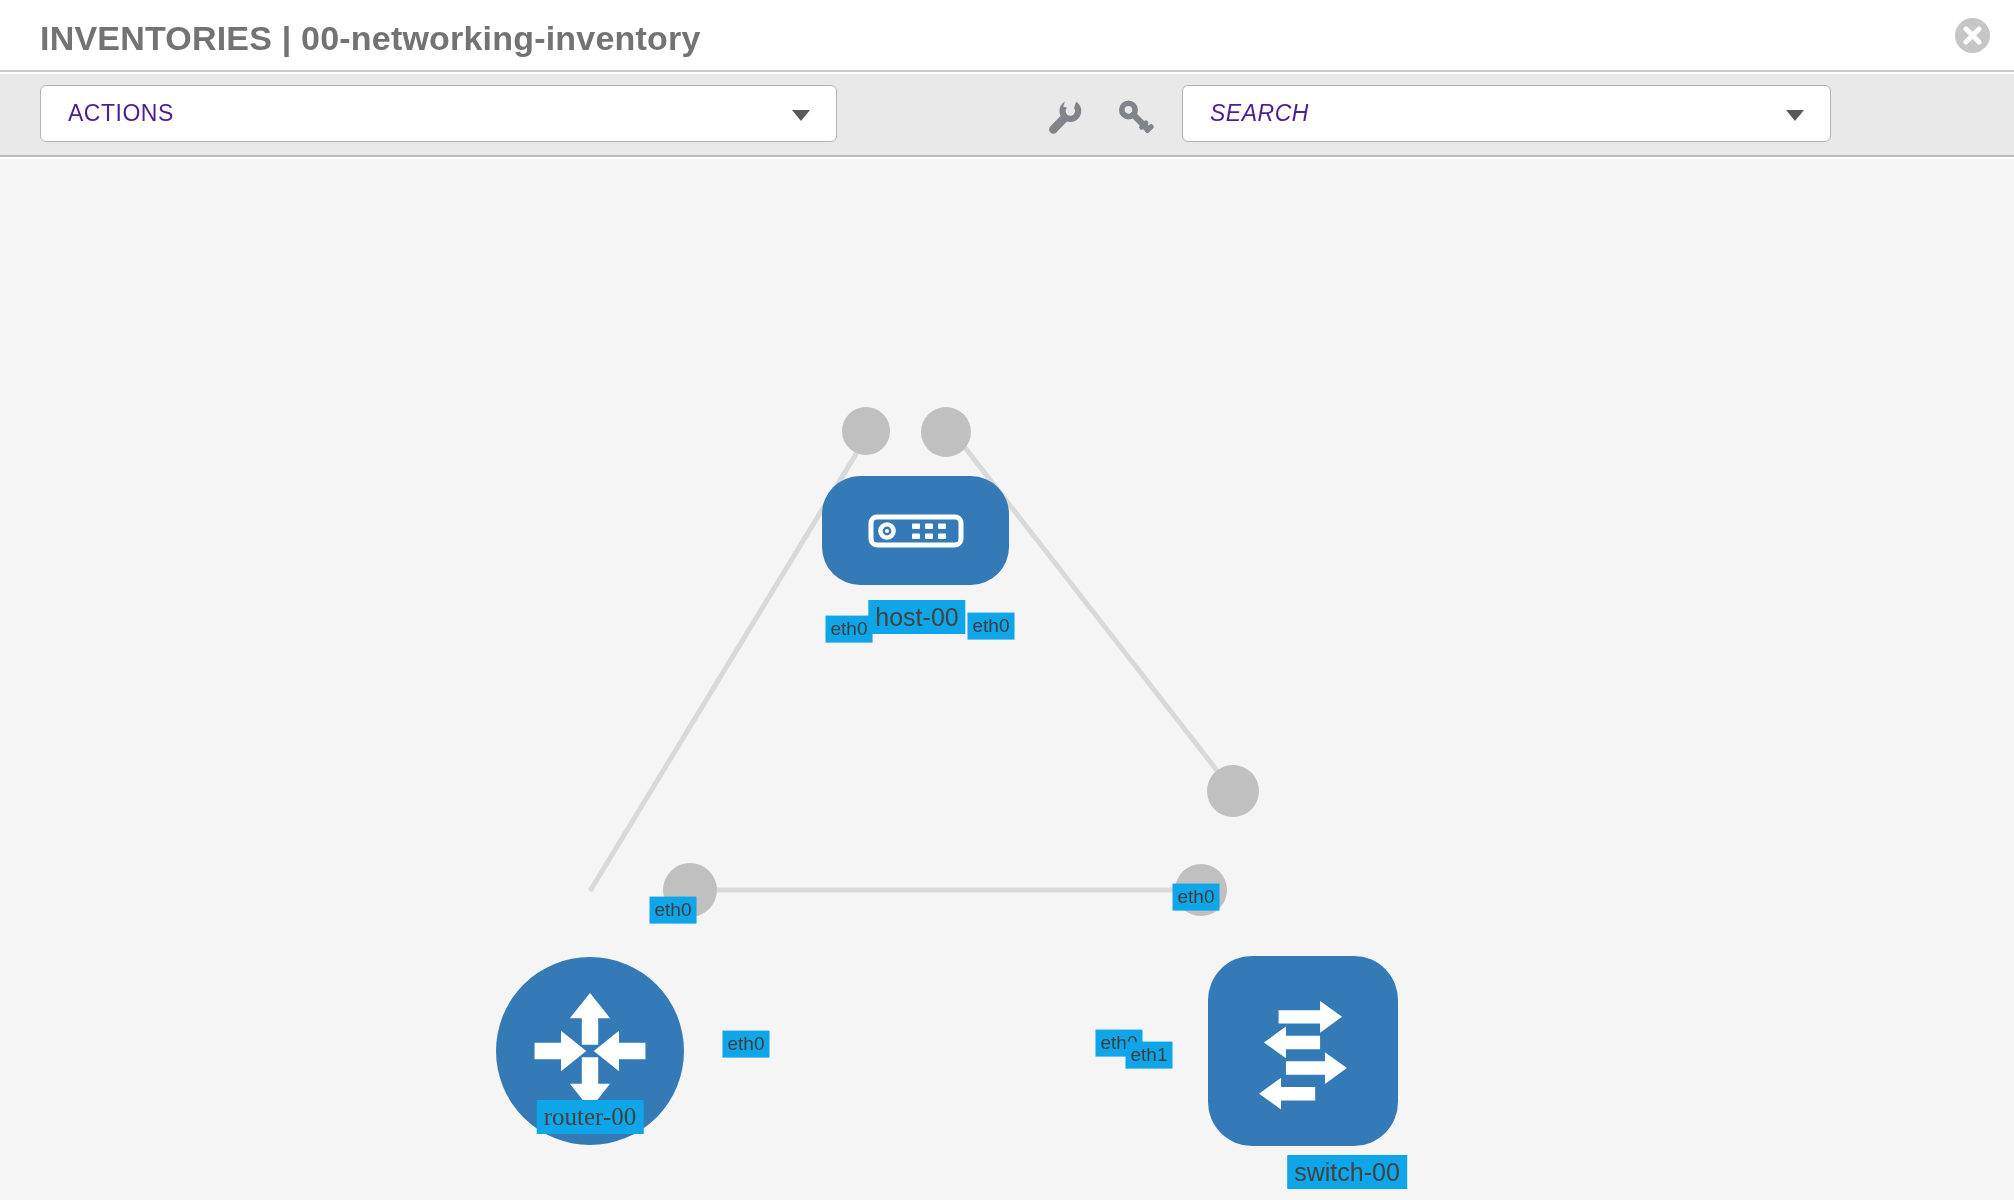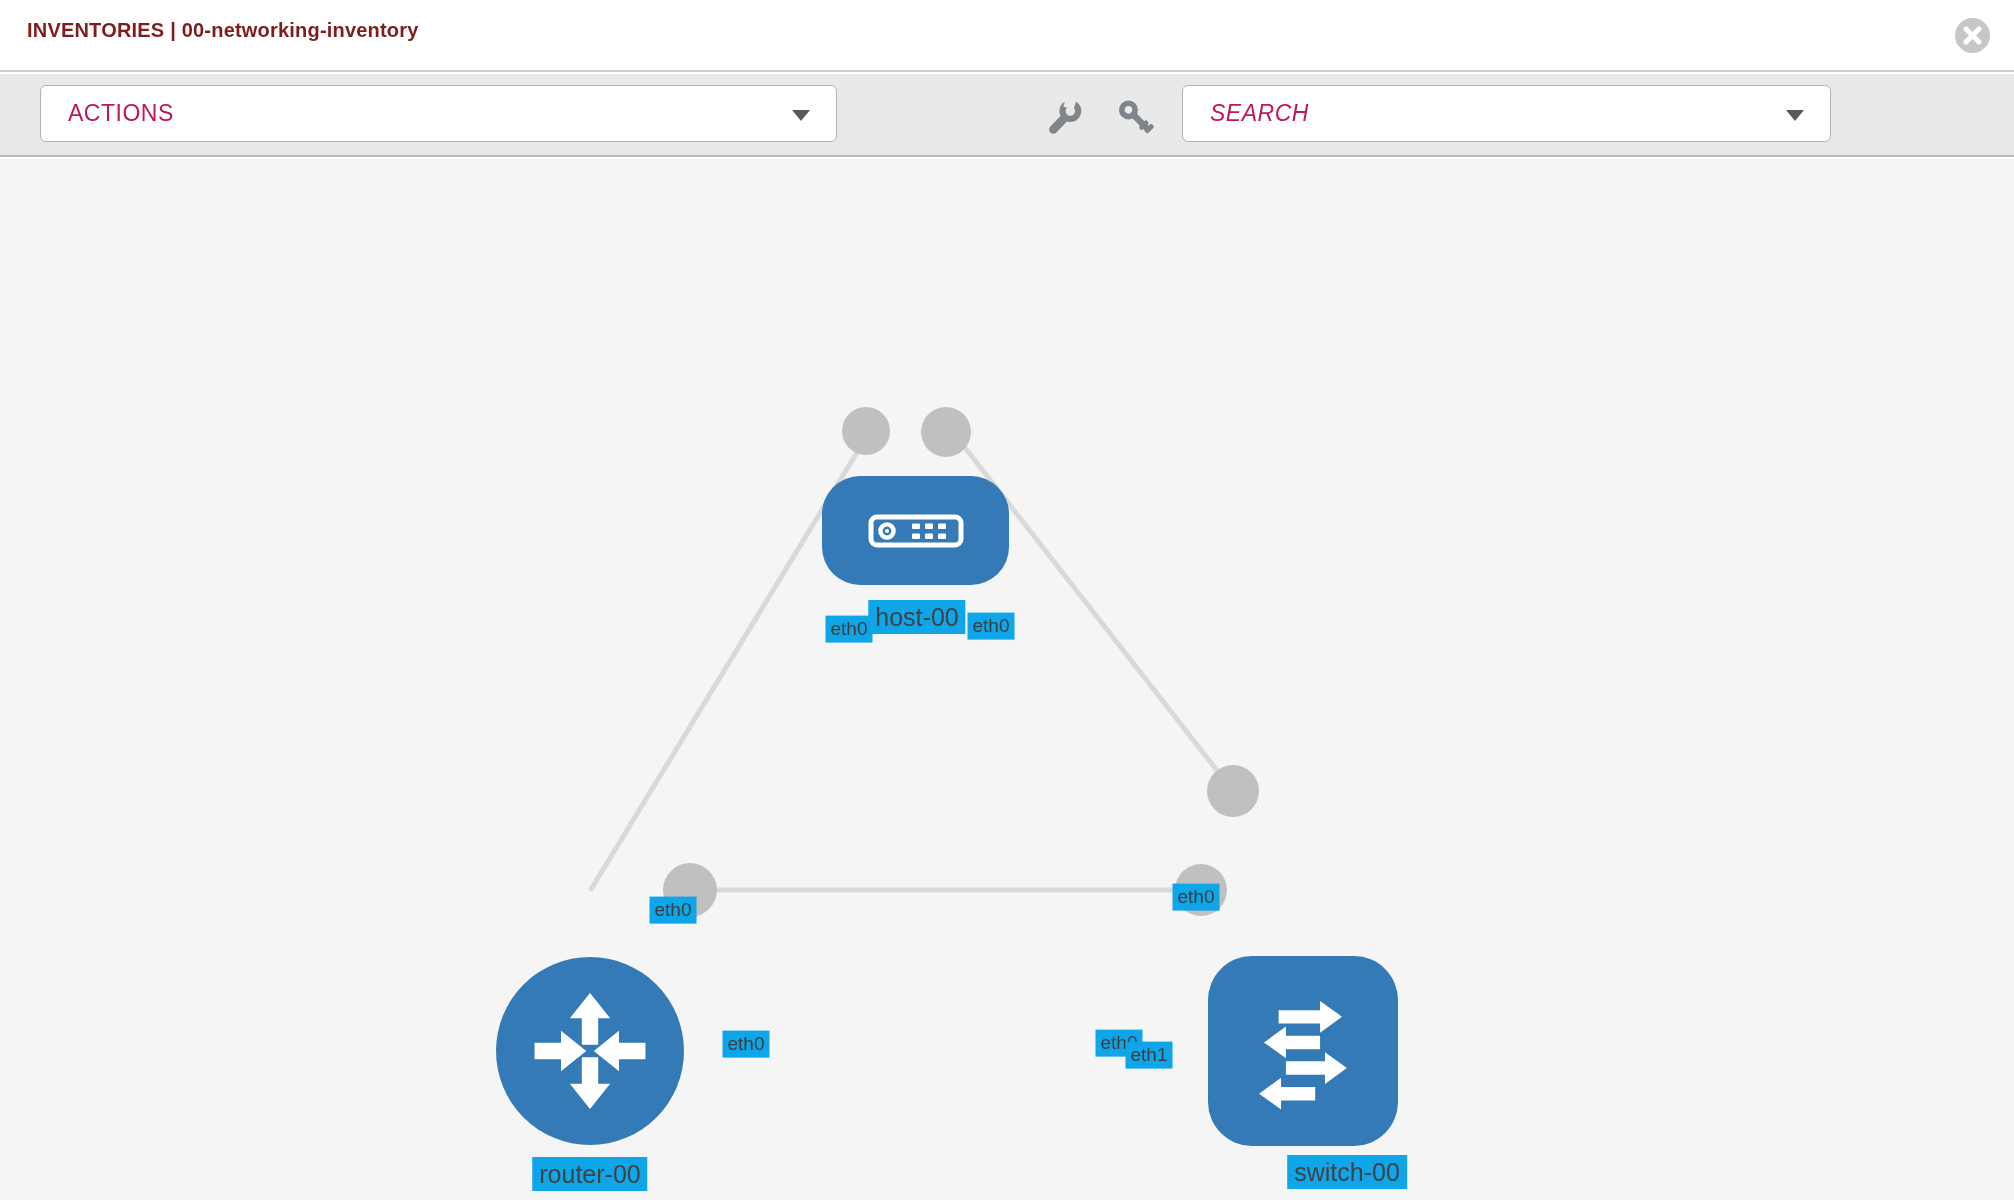--- a/index.html
+++ b/index.html
@@ -3,34 +3,34 @@
 <meta charset="utf-8">
 <style>
   * { box-sizing: border-box; margin: 0; padding: 0; }
   html,body { width:2014px; height:1200px; overflow:hidden;
               font-family:"Liberation Sans","DejaVu Sans",sans-serif; background:#fff; }
   #stage { position:relative; width:2014px; height:1200px; }
 
   
   .header { position:absolute; left:0; top:0; width:2014px; height:72px;
             background:#fff; border-bottom:2px solid #cbcbcb; }
-  .page-title { position:absolute; left:27px; top:19px; font-size:20px; font-weight:700;
-                color:#7f1d1d; letter-spacing:.2px; white-space:nowrap; }
+  .page-title { position:absolute; left:40px; top:19px; font-size:34px; font-weight:700;
+                color:#737373; letter-spacing:.2px; white-space:nowrap; }
   .close-btn { position:absolute; left:1955px; top:18px; width:35px; height:35px;
                border-radius:50%; background:#c6c6c6; cursor:pointer; }
   .close-btn svg { position:absolute; left:8px; top:8px; }
 
   
   .toolbar { position:absolute; left:0; top:74px; width:2014px; height:83px;
              background:#e9e9e9; border-bottom:2px solid #b9b9b9; }
   .dropdown { position:absolute; top:11px; height:57px; background:#fff;
               border:1px solid #b3b3b3; border-radius:6px; cursor:pointer; }
   .dd-actions { left:40px;  width:797px; }
   .dd-search  { left:1182px; width:649px;font-style:italic; }
-  .dd-label { position:absolute; left:27px; top:14px; font-size:23px; color:#be185d;
+  .dd-label { position:absolute; left:27px; top:14px; font-size:23px; color:#4c1d95;
               letter-spacing:.5px; }
   .dd-caret { position:absolute; right:26px; top:24px; width:0; height:0;
               border-left:9px solid transparent; border-right:9px solid transparent;
               border-top:11px solid #595a5e; }
   .tool-icon { position:absolute; top:24px; width:38px; height:38px; cursor:pointer; }
   .tool-wrench { left:1046px; }
   .tool-key    { left:1116px; }
 
   
   .canvas { position:absolute; left:0; top:159px; width:2014px; height:1041px; background:#f5f5f5; }
@@ -136,18 +136,18 @@
     </div>
 
     <span class="chip" style="left:849px; top:470px;">eth0</span>
     <span class="chip node-label" style="left:917px; top:458px;">host-00</span>
     <span class="chip" style="left:991px; top:467px;">eth0</span>
     <span class="chip" style="left:673px; top:751px;">eth0</span>
     <span class="chip" style="left:746px; top:885px;">eth0</span>
     <span class="chip" style="left:1196px; top:738px;">eth0</span>
     <span class="chip" style="left:1119px; top:884px;">eth0</span>
     <span class="chip" style="left:1149px; top:896px;">eth1</span>
-    <span class="chip node-label" style="left:590px; top:1015px;">router-00</span>
+    <span class="chip node-label" style="left:590px; top:958px;font-family:Liberation Serif, serif;">router-00</span>
     <span class="chip node-label" style="left:1304px; top:1013px;margin-left:43px;">switch-00</span>
 
   </div>
 
 </div>
 
 </body></html>

